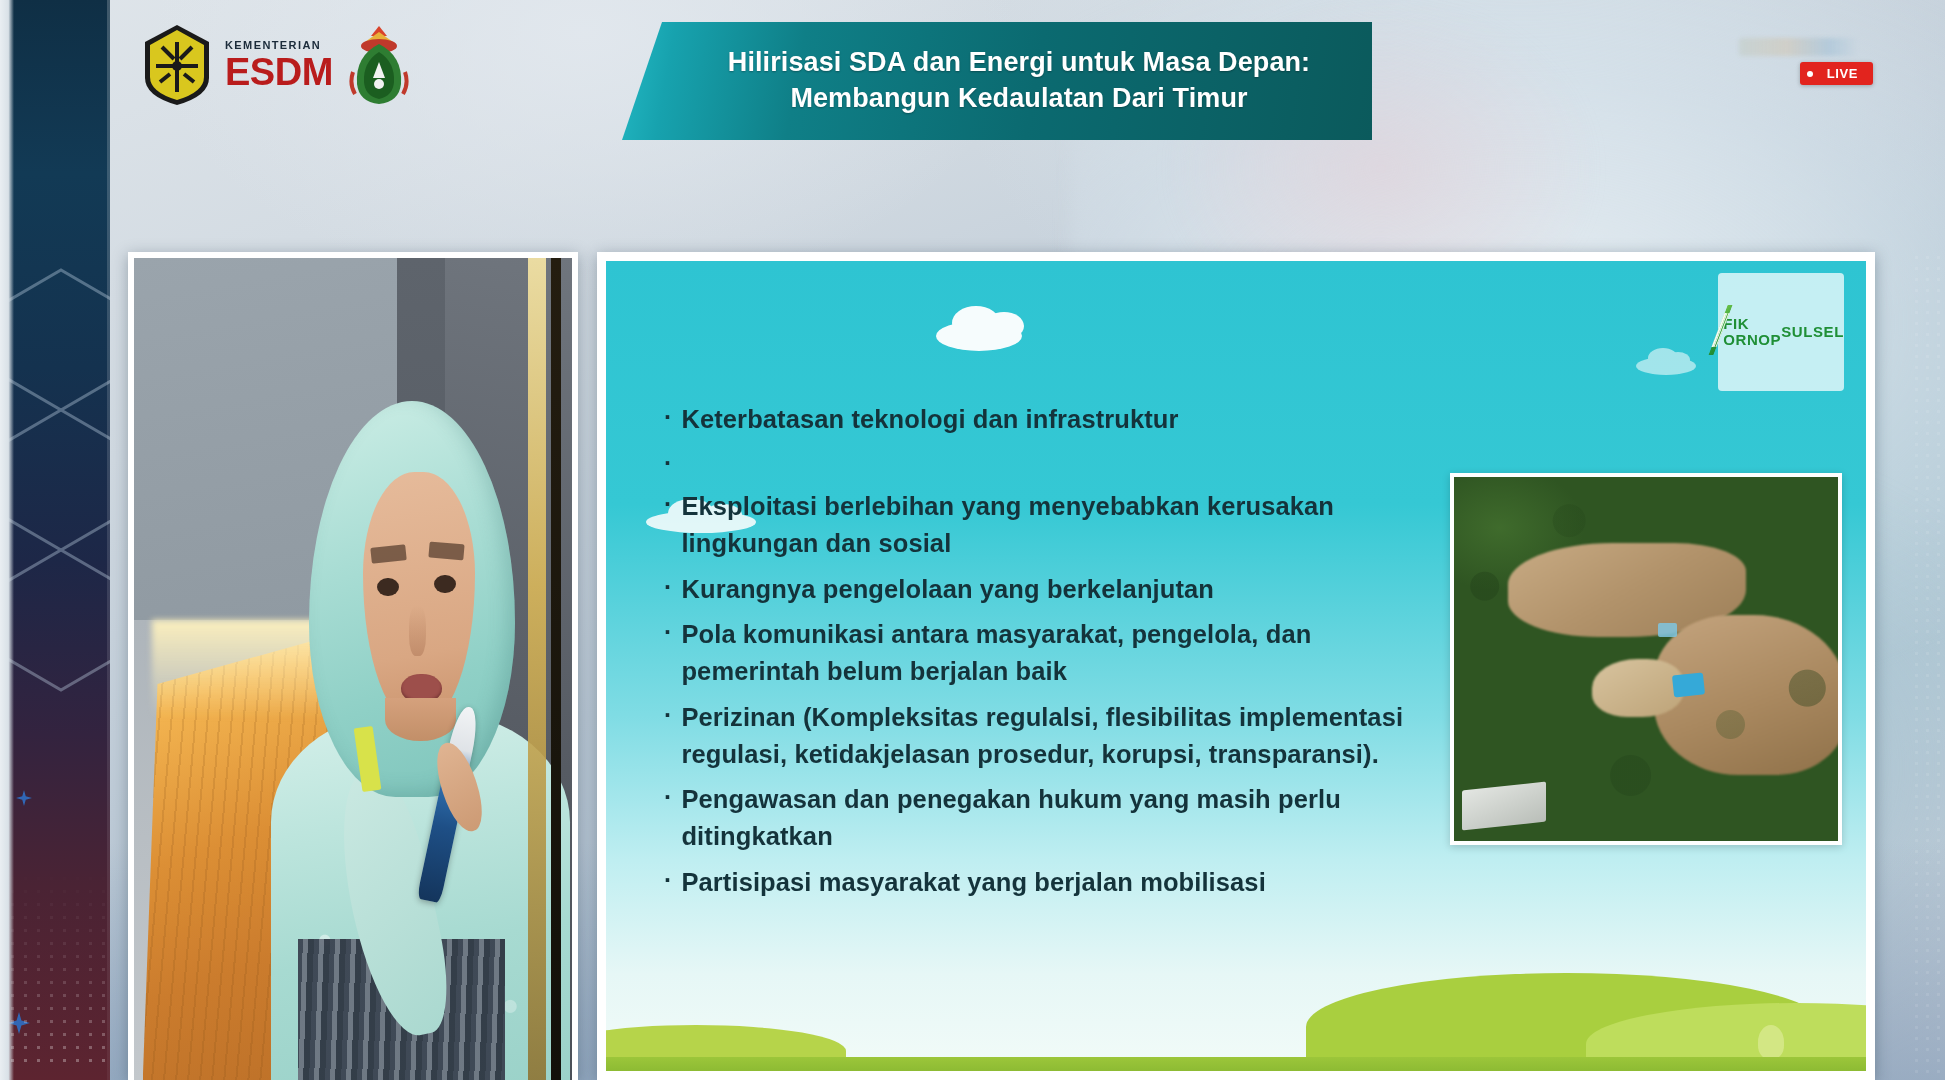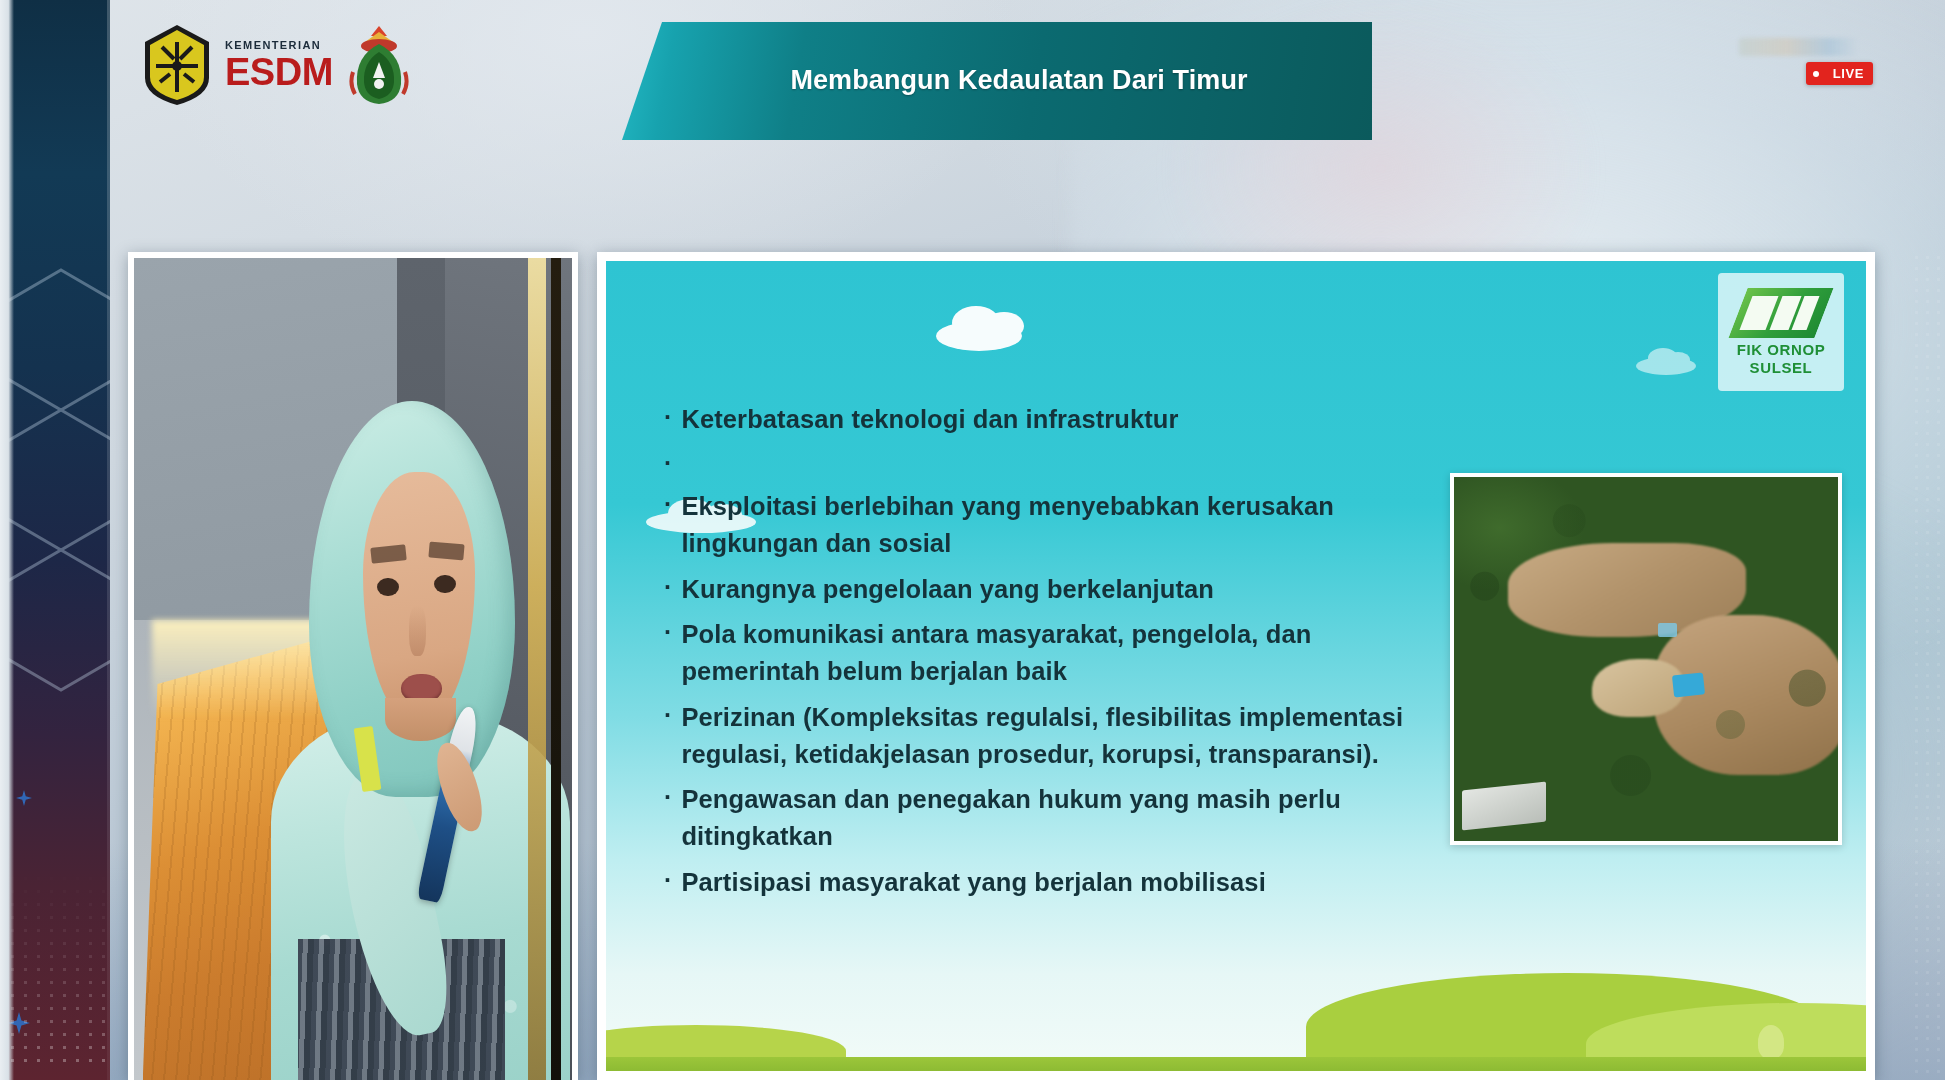--- a/index.html
+++ b/index.html
@@ -94,21 +94,21 @@
   .title-banner .tt{
     color:#fff; text-align:center; font-size:27px; font-weight:700;
     line-height:1.32; letter-spacing:.1px; padding-left:44px;
     text-shadow:0 1px 2px rgba(0,0,0,.30);
   }
 
   .live-badge{
     position:absolute; right:72px; top:62px;
     background:#e2241e; color:#fff;
     font-size:13px; font-weight:700; letter-spacing:.6px;
-    padding:4px 9px 4px 7px; border-radius:3px;
+    padding:4px 15px 4px 7px; border-radius:3px;
     display:flex; align-items:center; gap:14px;
     box-shadow:0 1px 4px rgba(0,0,0,.25);
   }
   .live-badge .dot{
     width:6px; height:6px; border-radius:50%; background:#fff; display:block;
   }
   .hdr-faint{
     position:absolute; right:86px; top:38px; width:120px; height:18px;
     background:linear-gradient(90deg, rgba(190,200,190,.45), rgba(210,190,160,.40) 40%, rgba(150,185,210,.45) 75%, rgba(190,200,210,0));
     filter:blur(2.2px); border-radius:3px;
@@ -273,21 +273,21 @@
   .bullet{
     display:flex; align-items:flex-start; gap:9px;
     font-size:25.5px; font-weight:600; line-height:1.44;
     margin-bottom:9px; letter-spacing:.1px;
   }
   .bullet .mk{ flex:0 0 auto; font-size:25px; line-height:1.3; color:#14333b; }
 
   .logo-fik{
     position:absolute; right:22px; top:12px; width:126px; height:118px;
     background:rgba(255,255,255,.72);
-    display:flex; flex-direction:column; align-items:center; justify-content:center;
+    display:flex; align-items:center; justify-content:center;
     border-radius:4px;
   }
   .fik-mark{ width:86px; height:50px; position:relative; margin-bottom:4px; }
   .fik-mark .para{
     position:absolute; inset:0;
     background:linear-gradient(120deg,#6cc24a,#2f9e3b 55%,#1f8a33);
     transform:skewX(-21deg);
     clip-path:polygon(0 0,100% 0,100% 100%,0 100%);
   }
   .fik-mark .cut1{
@@ -427,20 +427,21 @@
       <path d="M32 30 Q16 40 17 60 Q18 74 32 77 Q46 74 47 60 Q48 40 32 30 Z" fill="#1b5e20"></path>
       <path d="M32 40 L38 56 L26 56 Z" fill="#f2f2f2"></path>
       <circle cx="32" cy="62" r="5" fill="#f2f2f2"></circle>
       <path d="M6 50 Q2 62 8 72" stroke="#c0392b" stroke-width="4" fill="none"></path>
       <path d="M58 50 Q62 62 56 72" stroke="#c0392b" stroke-width="4" fill="none"></path>
     </svg>
   </div>
 
   <div class="title-banner">
     <div class="tt">
+      <div>Hilirisasi SDA dan Energi untuk Masa Depan:</div>
       <div>Membangun Kedaulatan Dari Timur</div>
     </div>
   </div>
 
   <div class="hdr-faint"></div>
 
   <div class="live-badge">
     <span class="dot"></span>
     <span>LIVE</span>
   </div>

